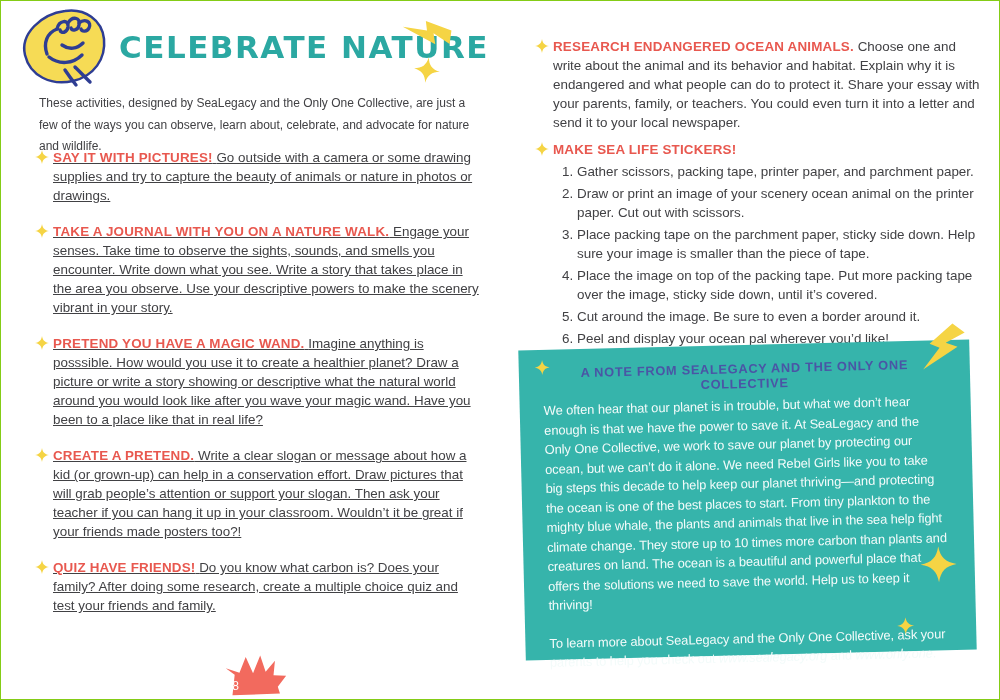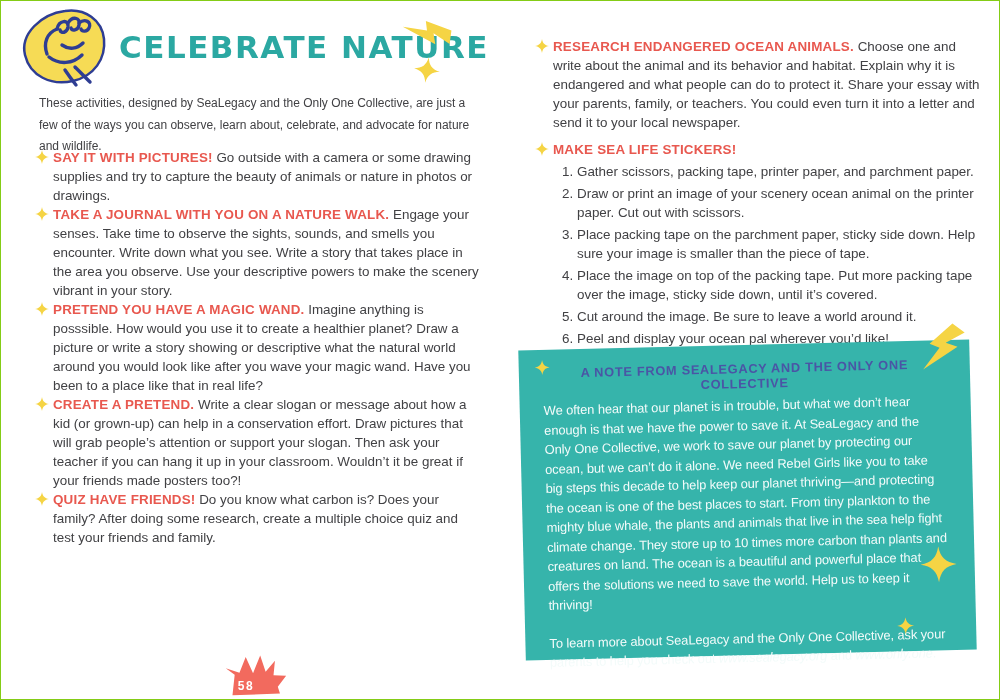--- a/index.html
+++ b/index.html
@@ -19,21 +19,21 @@
   .bolt svg,.spark svg{display:block;}
   .bolt-title{left:400px;top:8px;width:52px;height:52px;transform:rotate(68deg);}
   .spark{position:absolute;}
   .spark-title{left:413px;top:56px;width:26px;height:26px;transform:rotate(8deg);}
   .intro{
     position:absolute;left:38px;top:92px;width:442px;margin:0;
     font-size:12px;line-height:21.5px;
   }
   
   .col{position:absolute;display:flex;flex-direction:column;}
-  .col-left{left:37px;top:147px;width:444px;gap:0;}
+  .col-left{left:37px;top:147px;width:444px;gap:17px;text-decoration:underline;}
   .col-right{left:537px;top:36px;width:446px;gap:8px;}
   .activity{position:relative;padding-left:15px;font-size:13.4px;line-height:19px;}
   .bullet{position:absolute;left:-3px;top:2px;width:14px;height:14px;}
   .act-head{font-weight:bold;color:#E8584F;letter-spacing:0.2px;}
   .act-body{color:#414144;}
   .steps{margin:3px 0 16px 4px;padding-left:20px;}
   .steps li{margin-bottom:3px;}
   
   .note-box{
     position:absolute;left:521px;top:344px;width:451px;height:310px;
@@ -50,22 +50,22 @@
   .spark-note-tl{left:16px;top:10px;width:15px;height:15px;}
   .star-note-right{position:absolute;right:18px;top:206px;width:36px;height:36px;}
   .spark-note-bottom{position:absolute;right:62px;top:276px;width:17px;height:17px;}
   .bolt-note{left:916px;top:320px;width:54px;height:58px;transform:rotate(6deg);z-index:3;}
   
   .badge{position:absolute;width:64px;height:44px;}
   .badge-left{left:223px;top:651px;}
   .badge-right{left:722px;top:653px;}
   .badge svg{position:absolute;inset:0;}
   .badge-num{
-    position:absolute;left:0;right:20px;bottom:3px;text-align:center;
-    color:#fff;font-weight:bold;font-size:12px;letter-spacing:1.5px;
+    position:absolute;left:0;right:20px;bottom:3px;text-align:left;
+    color:#fff;font-weight:normal;font-size:12px;letter-spacing:1.5px;
   }
 </style>
 </head>
 <body>
 
 <div id="canvas">
 
   <div class="logo">
     <svg viewBox="0 0 92 84" width="92" height="84">
       <path d="M48,4 C68,1 85,13 87,32 C89,52 77,69 56,74 C34,79 13,69 8,48 C3,27 24,7 48,4 Z" fill="#F6DB55" stroke="#2E3D93" stroke-width="2.5"></path>
@@ -168,21 +168,21 @@
         <svg viewBox="0 0 24 24" width="14" height="14">
             <path d="M12,0 C13.2,7.4 16.6,10.8 24,12 C16.6,13.2 13.2,16.6 12,24 C10.8,16.6 7.4,13.2 0,12 C7.4,10.8 10.8,7.4 12,0 Z" fill="#F5D444"></path>
           </svg>
       </span>
       <span class="act-head">MAKE SEA LIFE STICKERS!</span>
       <ol class="steps">
         <li>Gather scissors, packing tape, printer paper, and parchment paper.</li>
         <li>Draw or print an image of your scenery ocean animal on the printer paper. Cut out with scissors.</li>
         <li>Place packing tape on the parchment paper, sticky side down. Help sure your image is smaller than the piece of tape.</li>
         <li>Place the image on top of the packing tape. Put more packing tape over the image, sticky side down, until it’s covered.</li>
-        <li>Cut around the image. Be sure to leave a world around it.</li>
+        <li>Cut around the image. Be sure to even a border around it.</li>
         <li>Peel and display your ocean pal wherever you’d like!</li>
       </ol>
     </div>
 
   </div>
 
   <div class="note-box">
     <div class="spark spark-note-tl">
       <svg viewBox="0 0 24 24" width="15" height="15">
           <path d="M12,0 C13.2,7.4 16.6,10.8 24,12 C16.6,13.2 13.2,16.6 12,24 C10.8,16.6 7.4,13.2 0,12 C7.4,10.8 10.8,7.4 12,0 Z" fill="#F5D444"></path>

